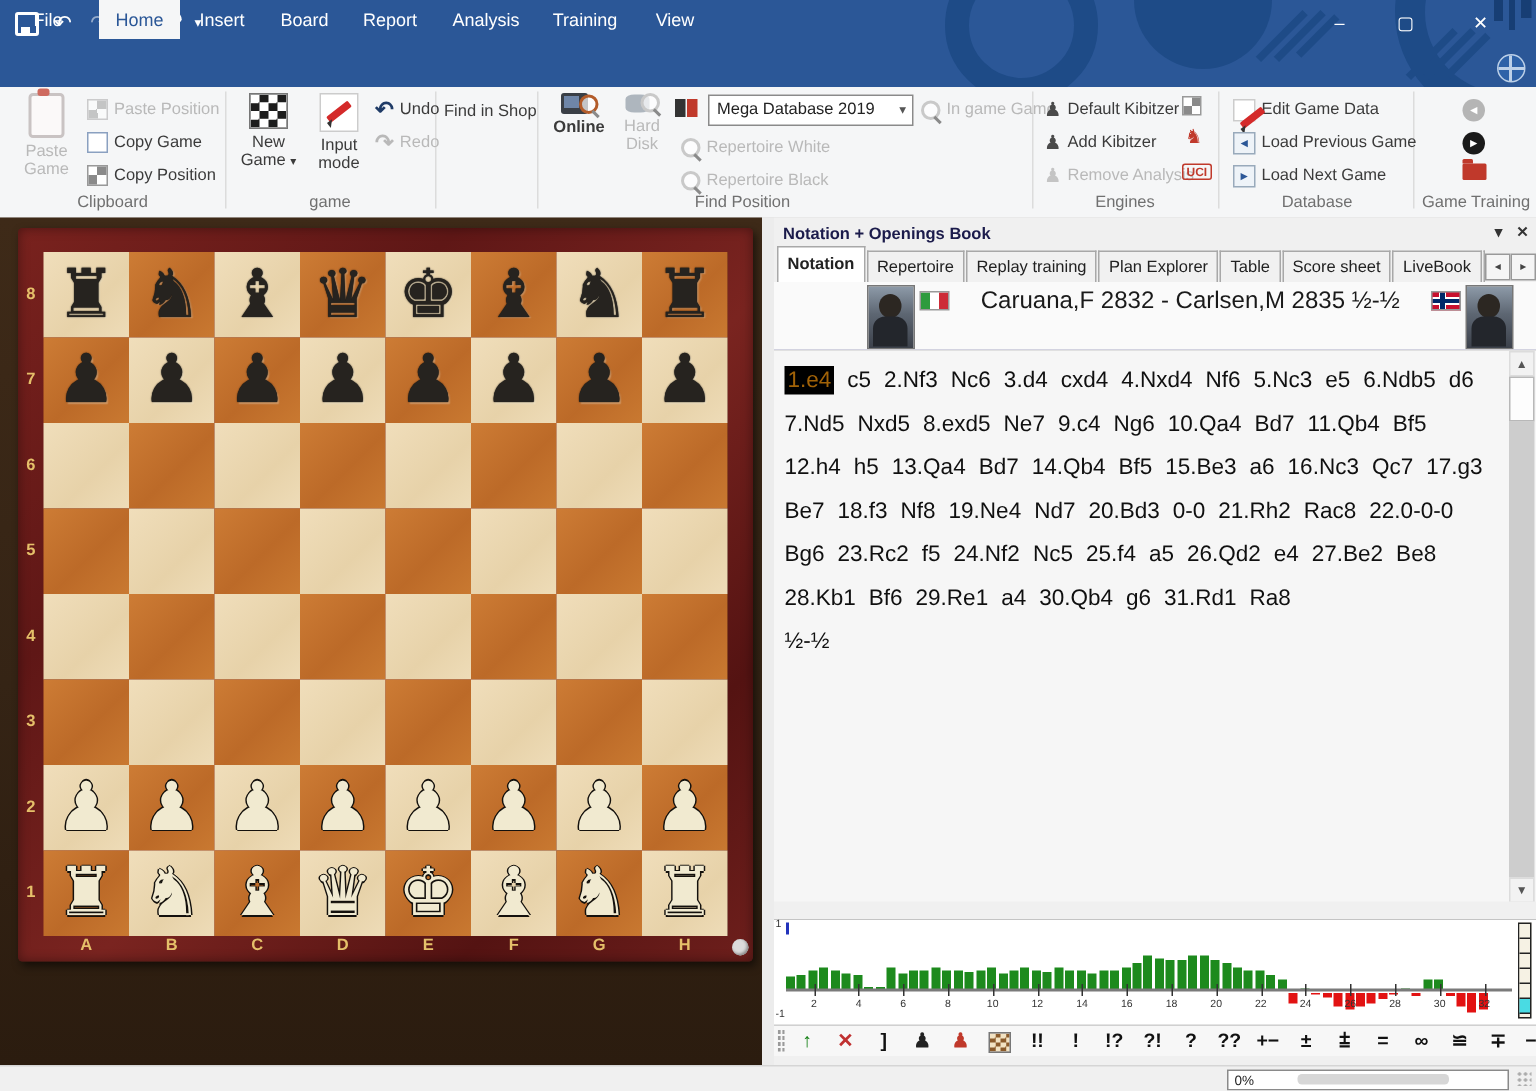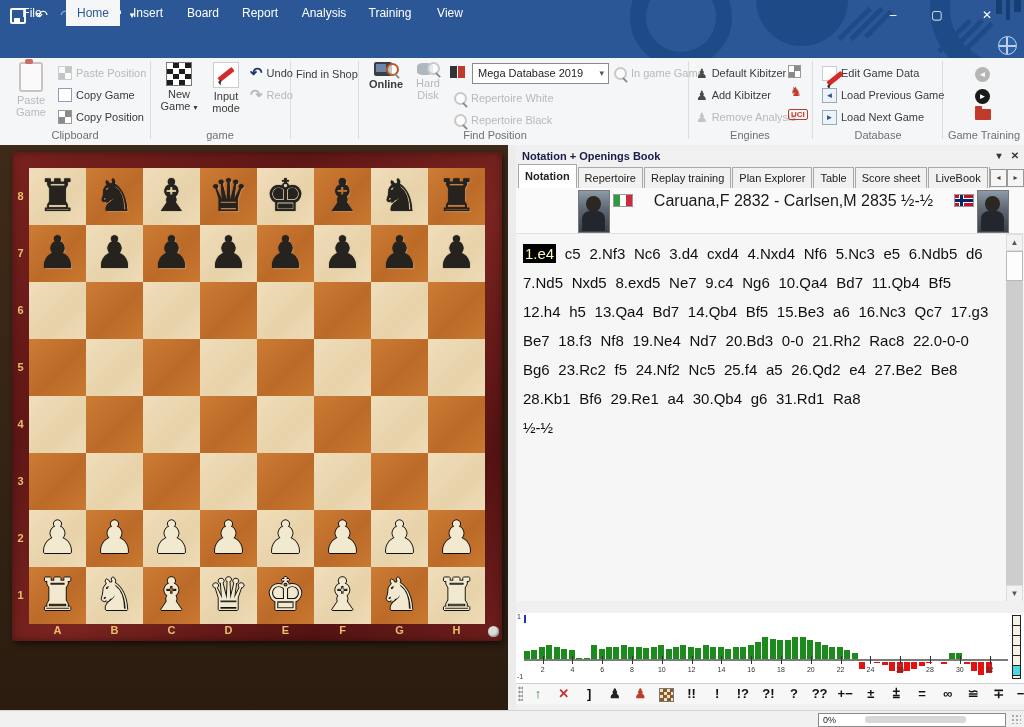--- a/index.html
+++ b/index.html
@@ -104,21 +104,21 @@
   #flag-it{background:linear-gradient(90deg,#2e9b3e 0 33%,#fff 33% 66%,#cd2b37 66%);}
   #flag-no{background-color:#c8102e;background-image:
      linear-gradient(0deg,transparent 0 4px,#002868 4px 7px,transparent 7px),
      linear-gradient(90deg,transparent 0 5px,#002868 5px 8px,transparent 8px),
      linear-gradient(0deg,transparent 0 3px,#fff 3px 8px,transparent 8px),
      linear-gradient(90deg,transparent 0 4px,#fff 4px 9px,transparent 9px);}
   .hline1{position:absolute;left:95px;top:4px;width:365px;text-align:center;font-size:16px;color:#1a1a1a;white-space:nowrap;}
   .hline2{position:absolute;left:60px;top:24px;width:400px;text-align:center;font-size:15px;color:#1a1a1a;white-space:nowrap;}
   #nbody{position:absolute;left:0;top:88px;width:508px;height:368px;background:#f6f6f6;border-top:1px solid #e0e0e0;}
   #moves{position:absolute;left:7px;top:5px;width:474px;font-size:15px;line-height:29px;color:#101010;word-spacing:4.5px;}
-  .selmove{background:#000;color:#fef9c3;padding:1px 2px;}
+  .selmove{background:#000;color:#a16207;padding:1px 2px;}
   #result-line{font-size:15px;color:#101010;}
   #vscroll{position:absolute;right:1px;top:0;width:17px;height:368px;background:#cdcdcd;}
   .varr{position:absolute;left:0;width:17px;height:17px;background:#f2f2f2;border:1px solid #dcdcdc;box-sizing:border-box;font-size:8px;line-height:15px;text-align:center;color:#555;}
   #vthumb{position:absolute;left:0;top:17px;width:17px;height:30px;background:#fdfdfd;border:1px solid #b8b8b8;box-sizing:border-box;}
   #hsplit{position:absolute;left:0;top:456px;width:508px;height:12px;background:#f0f0f0;border-bottom:2px solid #222;}
 
   
   #chart{position:absolute;left:0;top:468px;width:508px;height:70px;background:#fff;}
   #zero{position:absolute;left:8px;top:46px;width:484px;height:2px;background:#7a7a7a;}
   .bar{position:absolute;width:6px;}

